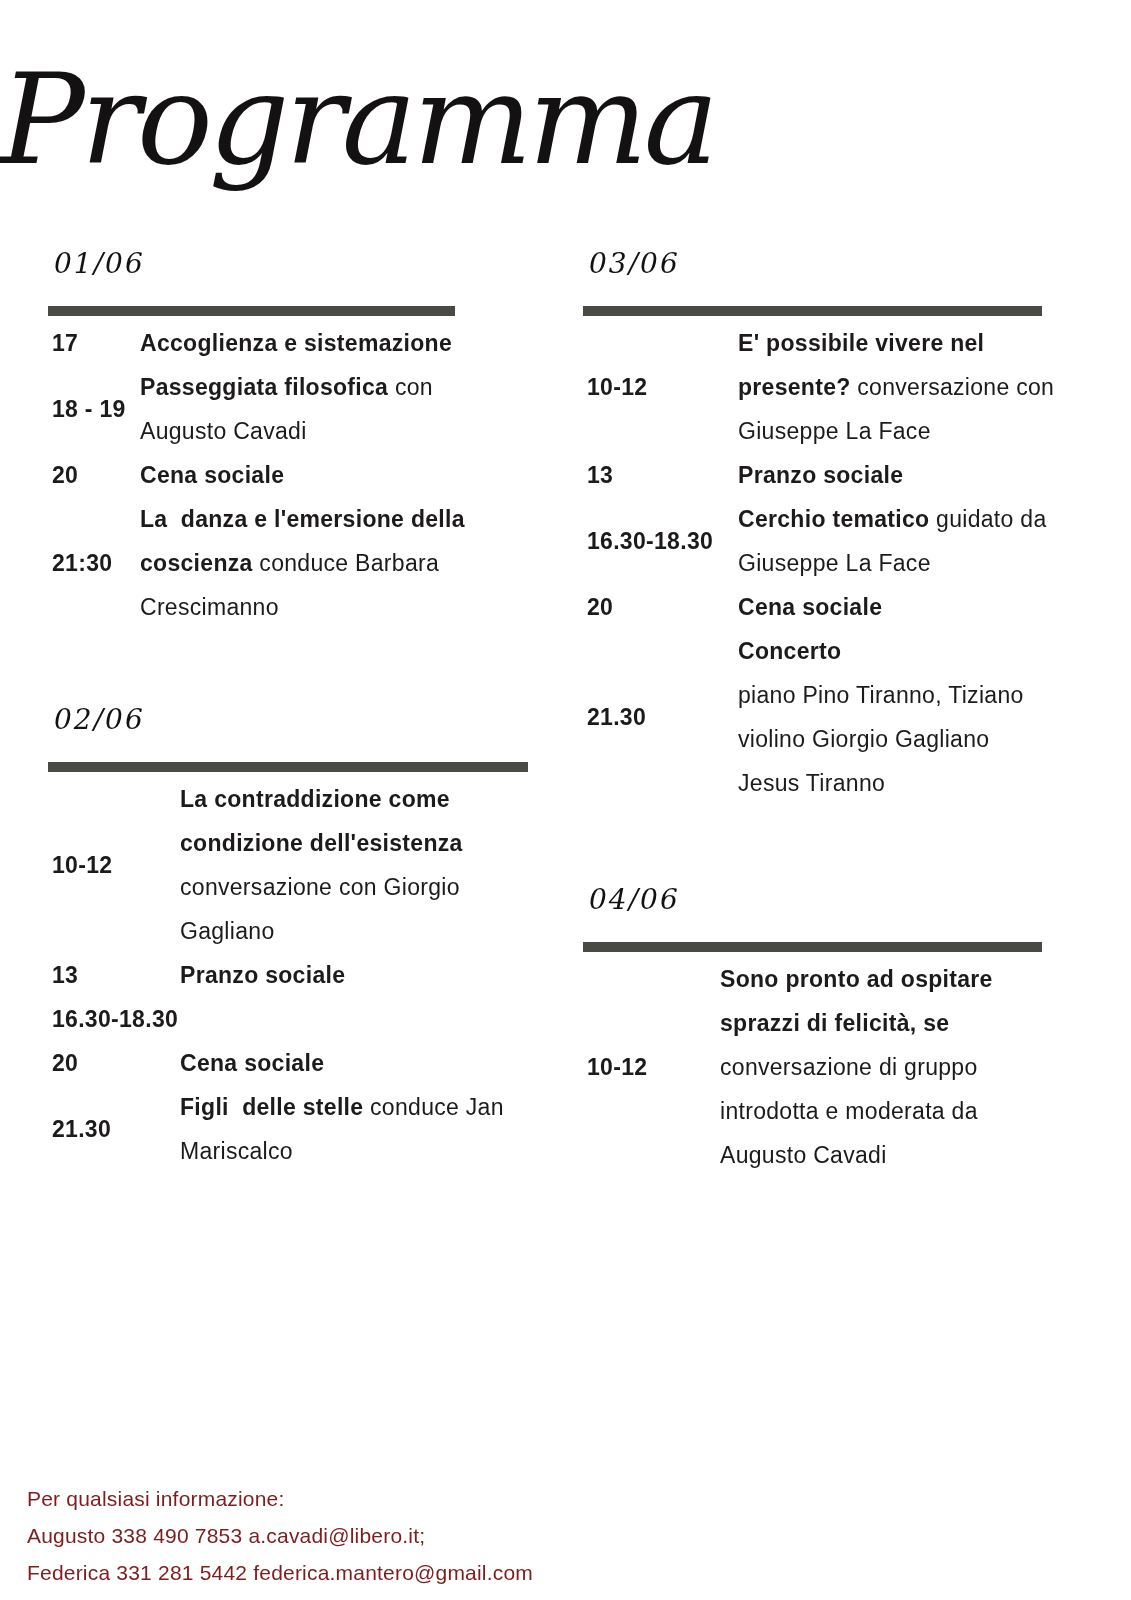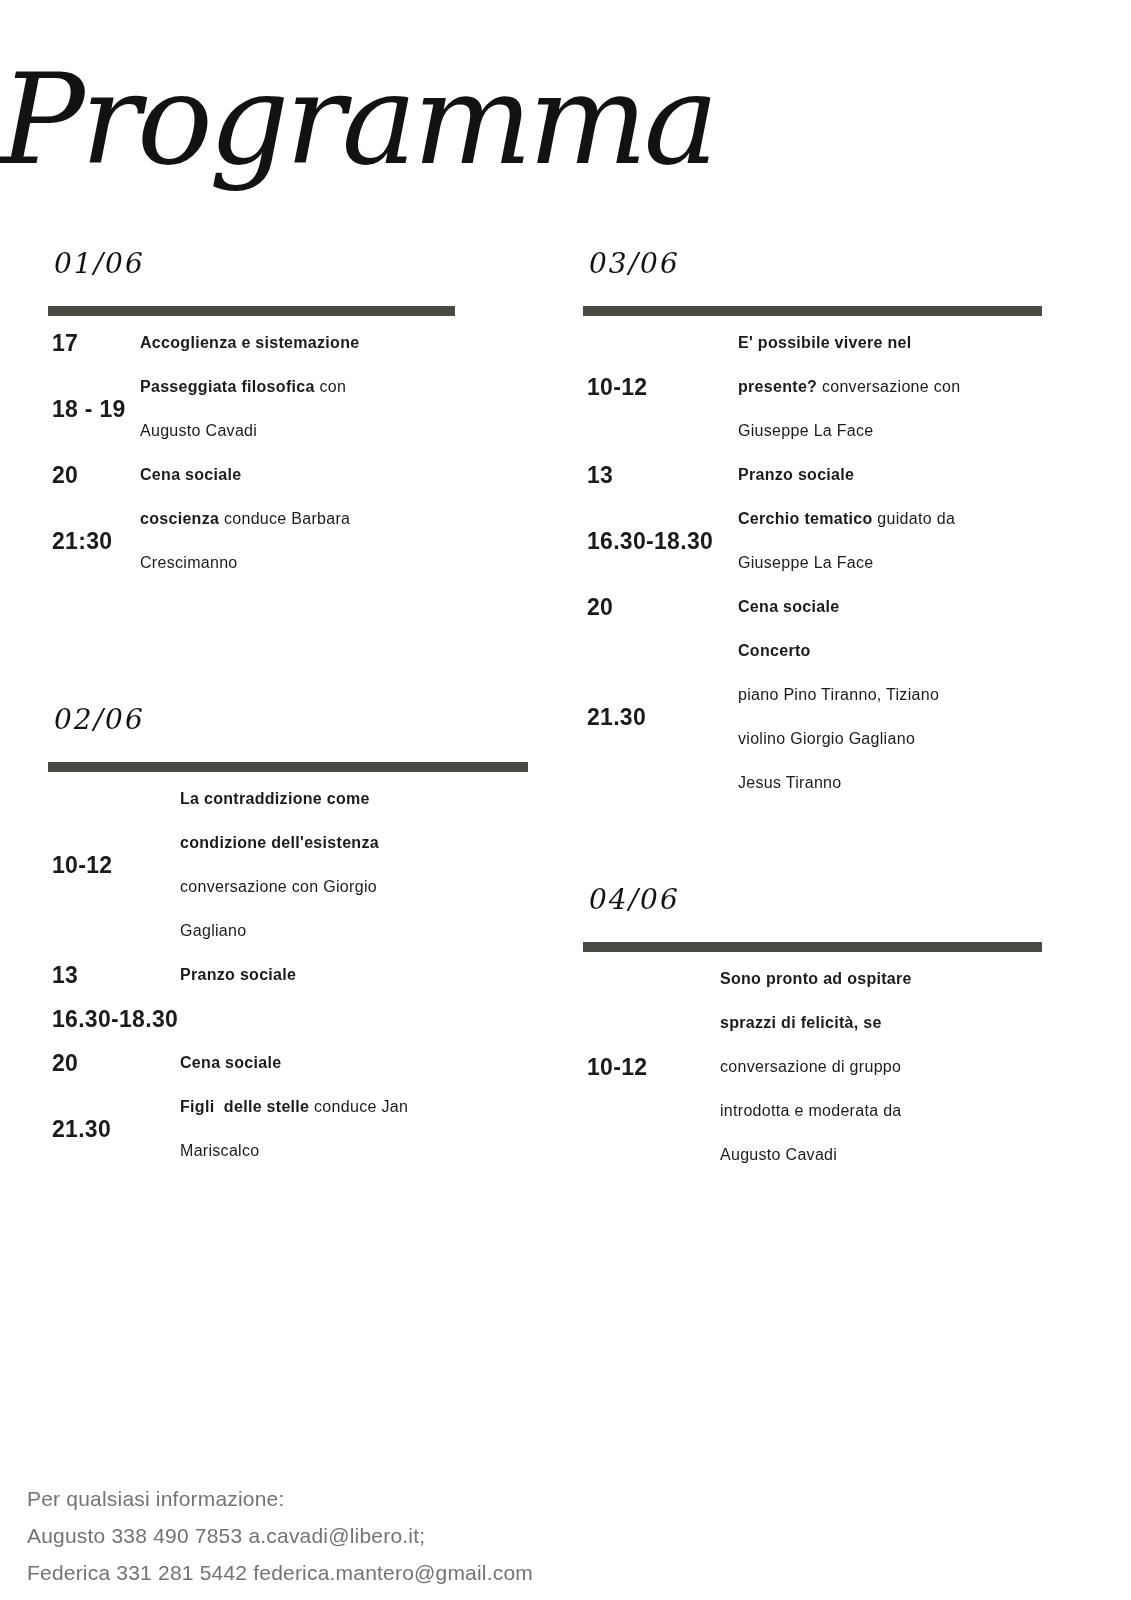--- a/index.html
+++ b/index.html
@@ -53,34 +53,34 @@
     white-space:pre;
     padding-left:4px;
     box-sizing:border-box;
   }
   .sec-0 .time { width:92px; }
   .sec-1 .time { width:132px; }
   .sec-2 .time { width:155px; }
   .sec-3 .time { width:137px; }
   .lines { flex:1 1 auto; }
   .line {
-    font-size:16px;
+    font-size:23px;
     line-height:44px;
     letter-spacing:0.3px;
     white-space:pre;
   }
   .b { font-weight:bold; }
   .r { font-weight:normal; }
   .footer {
     position:absolute;
     left:27px; top:1480px;
     font-size:21px;
     line-height:37px;
     letter-spacing:0.2px;
-    color:#737373;
+    color:#7f1d1d;
   }
 </style>
 </head>
 <body>
 
 <div class="page">
   <div class="title">Programma</div>
 
   <div id="sections-root">
       <div class="section sec-0">
@@ -102,20 +102,21 @@
   </div>
           <div class="row">
     <span class="time">20</span>
     <div class="lines">
               <div class="line"><span class="b">Cena sociale</span></div>
             </div>
   </div>
           <div class="row">
     <span class="time">21:30</span>
     <div class="lines">
+              <div class="line"><span class="b">La  danza e l'emersione della</span></div>
               <div class="line"><span class="b">coscienza</span><span class="r"> conduce Barbara</span></div>
               <div class="line"><span class="r">Crescimanno</span></div>
             </div>
   </div>
         </div>
   </div>
       <div class="section sec-1">
     <div class="date">02/06</div>
     <div class="bar"></div>
     <div class="rows">

